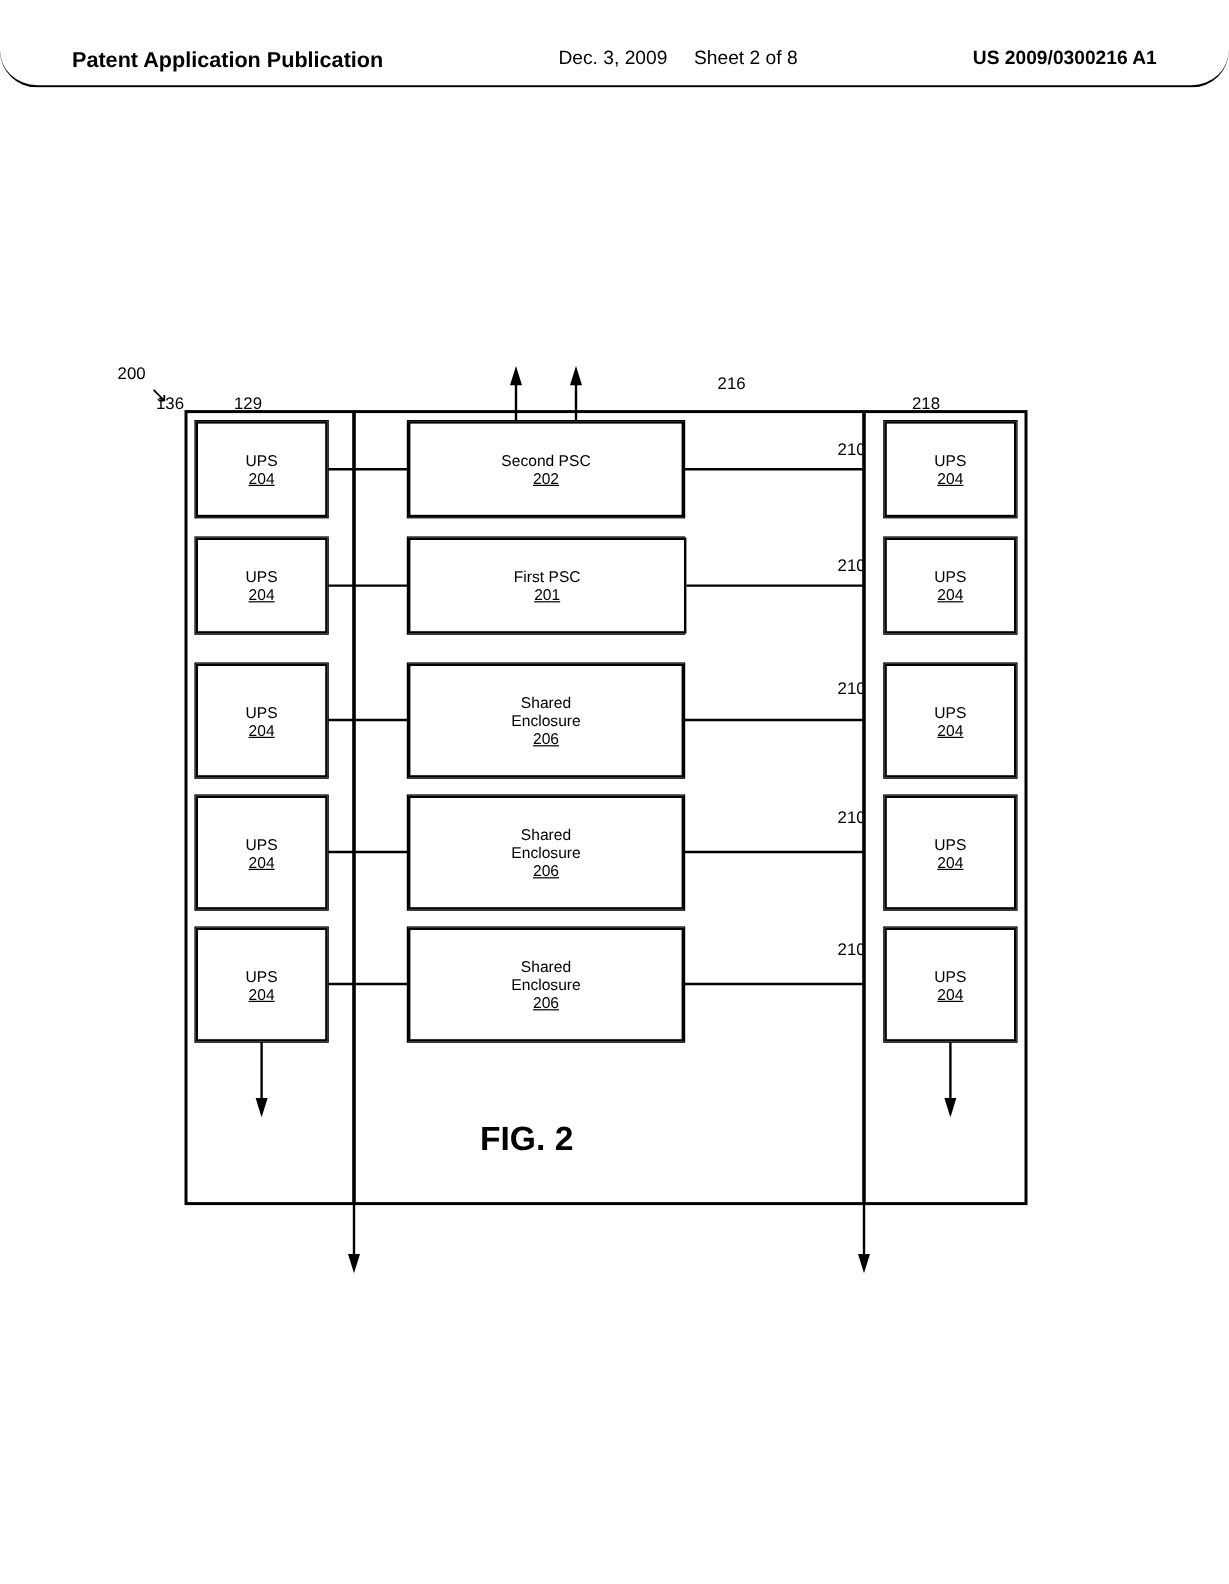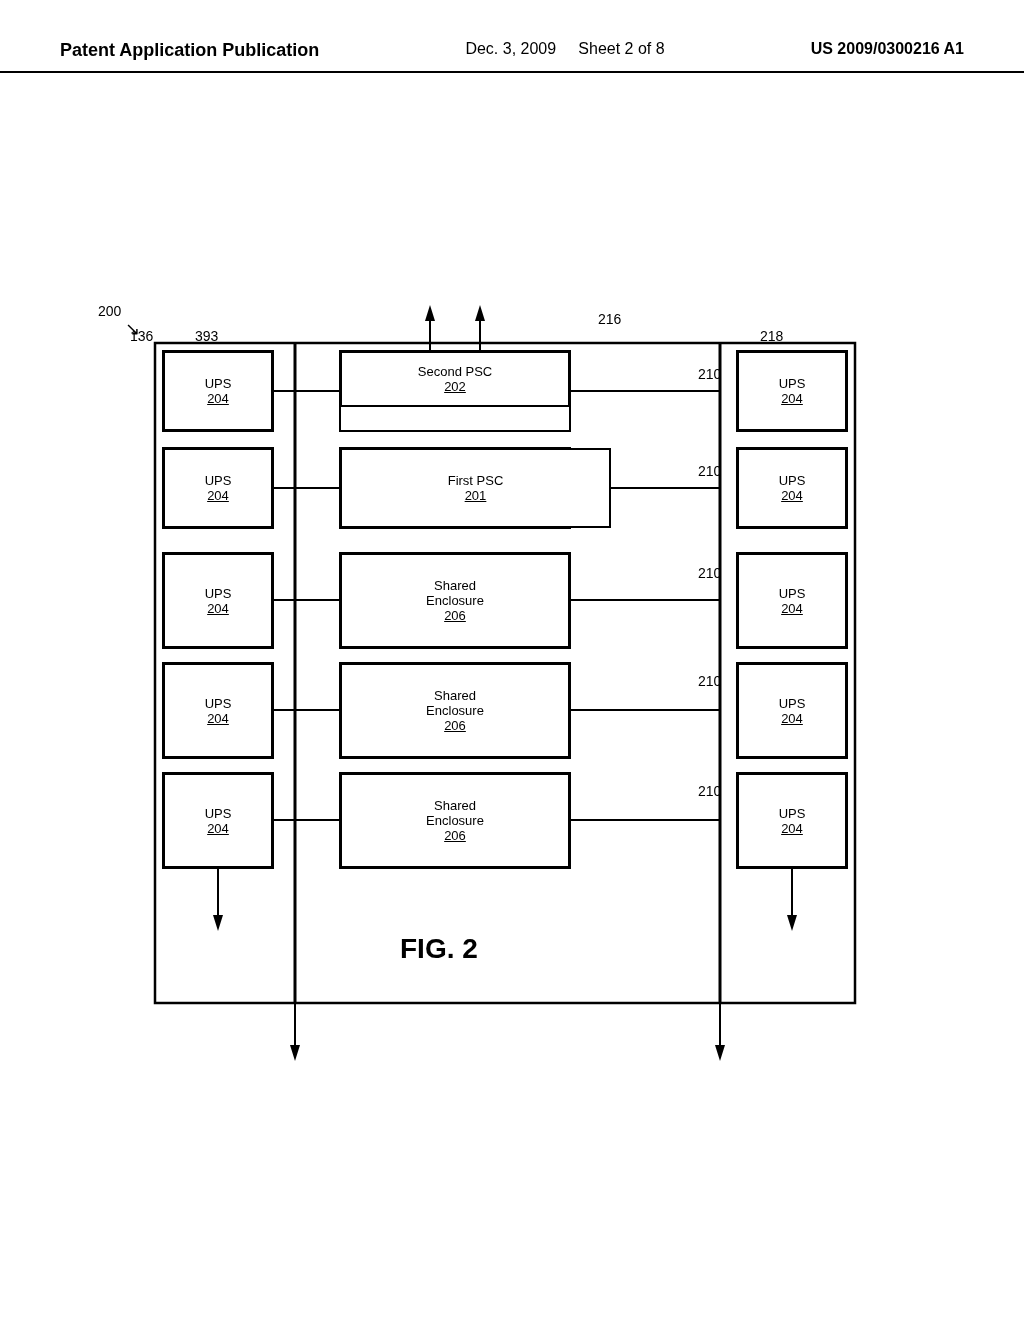--- a/index.html
+++ b/index.html
@@ -12,20 +12,21 @@
       overflow: hidden;
     }
 
     .page-header {
       display: flex;
       justify-content: space-between;
       align-items: flex-start;
       padding: 40px 60px 0 60px;
       border-bottom: 2px solid #000;
       padding-bottom: 10px;
+      border-radius: 31px;
     }
 
     .header-left {
       font-size: 18px;
       font-weight: bold;
     }
 
     .header-center {
       font-size: 16px;
       text-align: center;
@@ -175,21 +176,21 @@
     <polygon points="787,842 792,858 797,842" fill="#000"></polygon>
 
   </svg>
 
   <div class="label" style="left:98px; top:230px;">200</div>
 
   <div class="label" style="left:125px; top:245px; font-size:18px;">↘</div>
 
   <div class="label" style="left:130px; top:255px;">136</div>
 
-  <div class="label" style="left:195px; top:255px;">393</div>
+  <div class="label" style="left:195px; top:255px;">129</div>
 
   <div class="label" style="left:598px; top:238px;">216</div>
 
   <div class="label" style="left:760px; top:255px;">218</div>
 
   <div class="label" style="left:240px; top:293px;">208</div>
   <div class="label" style="left:240px; top:390px;">208</div>
   <div class="label" style="left:240px; top:492px;">208</div>
   <div class="label" style="left:240px; top:600px;">208</div>
   <div class="label" style="left:240px; top:710px;">208</div>
@@ -198,36 +199,36 @@
   <div class="label" style="left:698px; top:390px;">210</div>
   <div class="label" style="left:698px; top:492px;">210</div>
   <div class="label" style="left:698px; top:600px;">210</div>
   <div class="label" style="left:698px; top:710px;">210</div>
 
   <div class="box" style="left:163px; top:278px; width:110px; height:80px;">
     <span class="box-label">UPS</span>
     <span class="box-label underline">204</span>
   </div>
 
-  <div class="box" style="left:340px; top:278px; width:230px; height:56px;">
+  <div class="box" style="left:340px; top:278px; width:230px; height:80px;">
     <span class="box-label">Second PSC</span>
     <span class="box-label underline">202</span>
   </div>
 
   <div class="box" style="left:737px; top:278px; width:110px; height:80px;">
     <span class="box-label">UPS</span>
     <span class="box-label underline">204</span>
   </div>
 
   <div class="box" style="left:163px; top:375px; width:110px; height:80px;">
     <span class="box-label">UPS</span>
     <span class="box-label underline">204</span>
   </div>
 
-  <div class="box" style="left:340px; top:375px; width:271px; height:80px;">
+  <div class="box" style="left:340px; top:375px; width:232px; height:80px;">
     <span class="box-label">First PSC</span>
     <span class="box-label underline">201</span>
   </div>
 
   <div class="box" style="left:737px; top:375px; width:110px; height:80px;">
     <span class="box-label">UPS</span>
     <span class="box-label underline">204</span>
   </div>
 
   <div class="box" style="left:163px; top:480px; width:110px; height:95px;">

